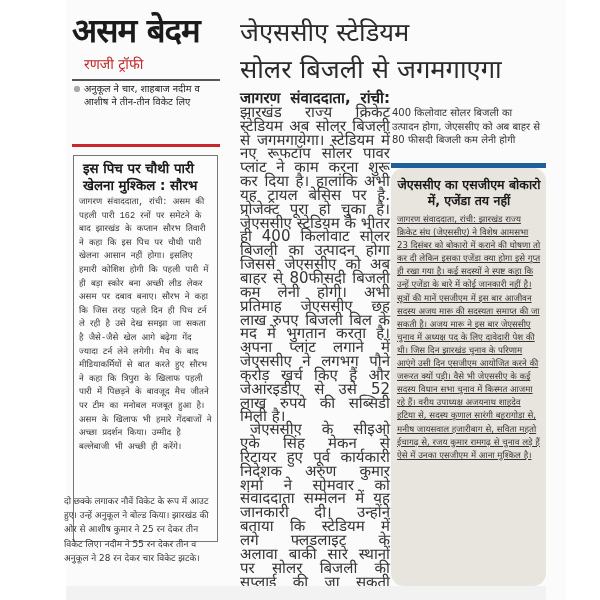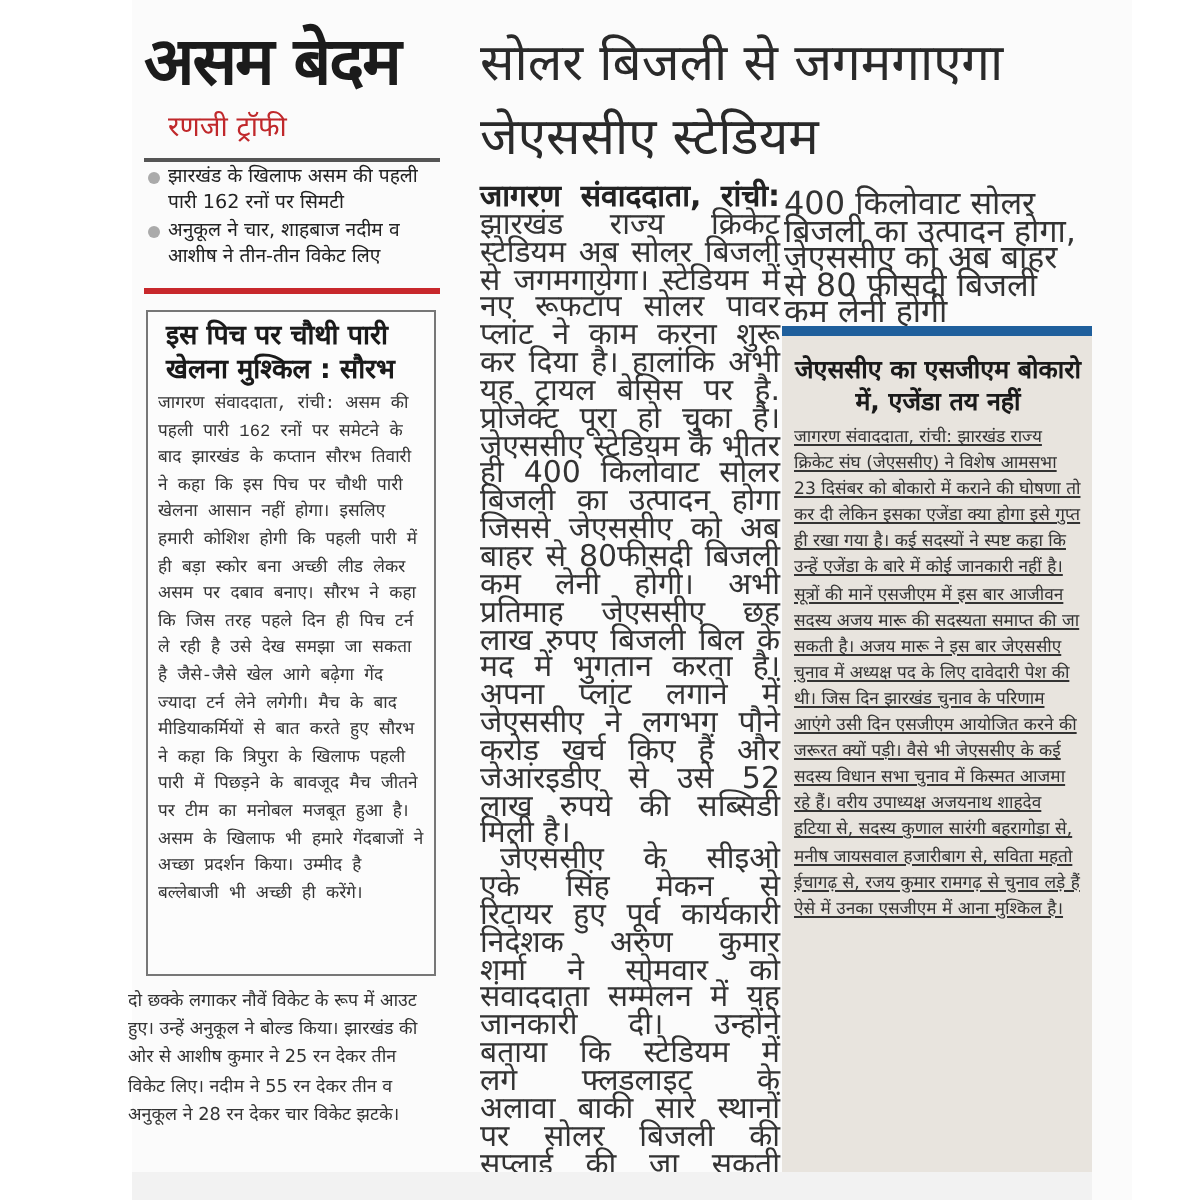--- a/index.html
+++ b/index.html
@@ -8,65 +8,65 @@
 
   .page { position: absolute; left: 66px; top: 0; width: 500px; height: 600px; background: #fbfbfb; }
   .head-big { position: absolute; left: 72px; top: 14px; font-size: 33px; font-weight: bold; color: #1b1b1b; letter-spacing: -1px; line-height: 1; white-space: nowrap; font-family: "DejaVu Serif", serif; }
   .kicker { position: absolute; left: 84px; top: 57px; font-size: 14px; font-weight: normal; color: #c0282b; line-height: 1; white-space: nowrap; }
   .rule-grey { position: absolute; left: 72px; top: 79px; width: 148px; height: 2px; background: #555; }
   .bullets { position: absolute; left: 72px; top: 82px; width: 150px; list-style: none; }
   .bullets li { position: relative; padding-left: 12px; font-size: 9.6px; line-height: 13.4px; color: #222; }
   .bullets li .dot { position: absolute; left: 2px; top: 4px; width: 6px; height: 6px; border-radius: 50%; background: #aaa; }
   .rule-red { position: absolute; left: 72px; top: 144px; width: 148px; height: 3px; background: #c8282c; }
 
-  .box-left { position: absolute; left: 73px; top: 155px; width: 145px; height: 333px; border: 1.5px solid #777; padding: 4px 5px; background: #fcfcfc; }
+  .box-left { position: absolute; left: 73px; top: 155px; width: 145px; height: 387px; border: 1.5px solid #777; padding: 4px 5px; background: #fcfcfc; }
   .box-left h2 { font-size: 13.4px; line-height: 17px; font-weight: bold; color: #1a1a1a; margin-bottom: 2px; padding-left: 4px; }
   .box-left p { font-size: 8.6px; line-height: 13.6px; color: #333; font-family: Liberation Mono, monospace; }
 
   .left-tail { position: absolute; left: 64px; top: 494px; width: 152px; font-size: 8.9px; line-height: 14.2px; color: #333; }
 
   
   .main-head { position: absolute; left: 240px; top: 14px; font-size: 25.5px; line-height: 37px; color: #2a2a2a; white-space: nowrap; }
   .col-mid { position: absolute; left: 240px; top: 92px; width: 150px; font-size: 15px; line-height: 13.85px; color: #333; text-align: justify; }
   .col-mid .byline { font-weight: bold; color: #222; }
   .col-mid p.indent { text-indent: 10px; font-family: Liberation Mono, monospace; }
 
-  .blurb { position: absolute; left: 392px; top: 95px; width: 150px; font-size: 16px; line-height: 13.6px; color: #333; }
+  .blurb { position: absolute; left: 392px; top: 106px; width: 150px; font-size: 10px; line-height: 13.6px; color: #333; }
 
   .rule-blue { position: absolute; left: 391px; top: 163px; width: 155px; height: 5px; background: #1f5f9c; }
-  .box-right { position: absolute; left: 391px; top: 168px; width: 155px; height: 418px; background: #e8e4de; padding: 9px 5px 4px 6px; }
+  .box-right { position: absolute; left: 391px; top: 168px; width: 155px; height: 418px; background: #e8e4de; padding: 9px 5px 4px 6px; border-radius: 13px; }
   .box-right h2 { font-size: 12.5px; line-height: 16px; color: #1a1a1a; font-weight: bold; text-align: center; margin-bottom: 4px; }
   .box-right p { font-size: 8.6px; line-height: 13.1px; color: #333; text-decoration: underline; }
 
   .bottom-shadow { position: absolute; left: 66px; top: 586px; width: 480px; height: 14px; background: #f2f2f2; }
 </style>
 </head>
 <body>
 
 <div class="page"></div>
 
 <div class="head-big">असम बेदम</div>
 <div class="kicker">रणजी ट्रॉफी</div>
 <div class="rule-grey"></div>
 <ul class="bullets">
-  <li><span class="dot"></span><span>झारखंड के खिलाफ असम की पहली पारी 162 रनों पर सिमटी</span></li>
+  <li><span class="dot"></span></li>
   <li><span class="dot"></span><span>अनुकूल ने चार, शाहबाज नदीम व आशीष ने तीन-तीन विकेट लिए</span></li>
 </ul>
 <div class="rule-red"></div>
 
 <div class="box-left">
   <h2>इस पिच पर चौथी पारी खेलना मुश्किल : सौरभ</h2>
   <p>जागरण संवाददाता, रांची: असम की पहली पारी 162 रनों पर समेटने के बाद झारखंड के कप्तान सौरभ तिवारी ने कहा कि इस पिच पर चौथी पारी खेलना आसान नहीं होगा। इसलिए हमारी कोशिश होगी कि पहली पारी में ही बड़ा स्कोर बना अच्छी लीड लेकर असम पर दबाव बनाए। सौरभ ने कहा कि जिस तरह पहले दिन ही पिच टर्न ले रही है उसे देख समझा जा सकता है जैसे-जैसे खेल आगे बढ़ेगा गेंद ज्यादा टर्न लेने लगेगी। मैच के बाद मीडियाकर्मियों से बात करते हुए सौरभ ने कहा कि त्रिपुरा के खिलाफ पहली पारी में पिछड़ने के बावजूद मैच जीतने पर टीम का मनोबल मजबूत हुआ है। असम के खिलाफ भी हमारे गेंदबाजों ने अच्छा प्रदर्शन किया। उम्मीद है बल्लेबाजी भी अच्छी ही करेंगे।</p>
 </div>
 
 <div class="left-tail">दो छक्के लगाकर नौवें विकेट के रूप में आउट हुए। उन्हें अनुकूल ने बोल्ड किया। झारखंड की ओर से आशीष कुमार ने 25 रन देकर तीन विकेट लिए। नदीम ने 55 रन देकर तीन व अनुकूल ने 28 रन देकर चार विकेट झटके।</div>
 
 <div class="main-head">
+  <div>जेएससीए स्टेडियम</div>
   <div>सोलर बिजली से जगमगाएगा</div>
-  <div>जेएससीए स्टेडियम</div>
 </div>
 
 <div class="col-mid">
   <p><span class="byline">जागरण संवाददाता, रांची:</span> <span>झारखंड राज्य क्रिकेट स्टेडियम अब सोलर बिजली से जगमगायेगा। स्टेडियम में नए रूफटॉप सोलर पावर प्लांट ने काम करना शुरू कर दिया है। हालांकि अभी यह ट्रायल बेसिस पर है. प्रोजेक्ट पूरा हो चुका है। जेएससीए स्टेडियम के भीतर ही 400 किलोवाट सोलर बिजली का उत्पादन होगा जिससे जेएससीए को अब बाहर से 80फीसदी बिजली कम लेनी होगी। अभी प्रतिमाह जेएससीए छह लाख रुपए बिजली बिल के मद में भुगतान करता है। अपना प्लांट लगाने में जेएससीए ने लगभग पौने करोड़ खर्च किए हैं और जेआरइडीए से उसे 52 लाख रुपये की सब्सिडी मिली है।</span></p>
   <p class="indent">जेएससीए के सीइओ एके सिंह मेकन से रिटायर हुए पूर्व कार्यकारी निदेशक अरुण कुमार शर्मा ने सोमवार को संवाददाता सम्मेलन में यह जानकारी दी। उन्होंने बताया कि स्टेडियम में लगे फ्लडलाइट के अलावा बाकी सारे स्थानों पर सोलर बिजली की सप्लाई की जा सकती है। हाई मास्ट लाइट केवल बड़े डीजी सेट से ही चलती है। झारखंड में स्टेडियम में लगा इस तरह का यह सबसे बड़ा रूफटॉप एनर्जी प्लांट है। इसे ग्रीन एनर्जी एंड एनवायरमेंट फ्रेंडली ड्राइव के तहत लगाया गया है.हर साल इससे 5,28000 किलोवाट का उत्पादन किया जा सकेगा। खास बात यह है कि इससे प्रति वर्ष 528 टन कार्बन डाइआक्साइड का उत्सर्जन भी घटेगा।</p>
 </div>
 
 <div class="blurb">400 किलोवाट सोलर बिजली का उत्पादन होगा, जेएससीए को अब बाहर से 80 फीसदी बिजली कम लेनी होगी</div>
 
 <div class="rule-blue"></div>

